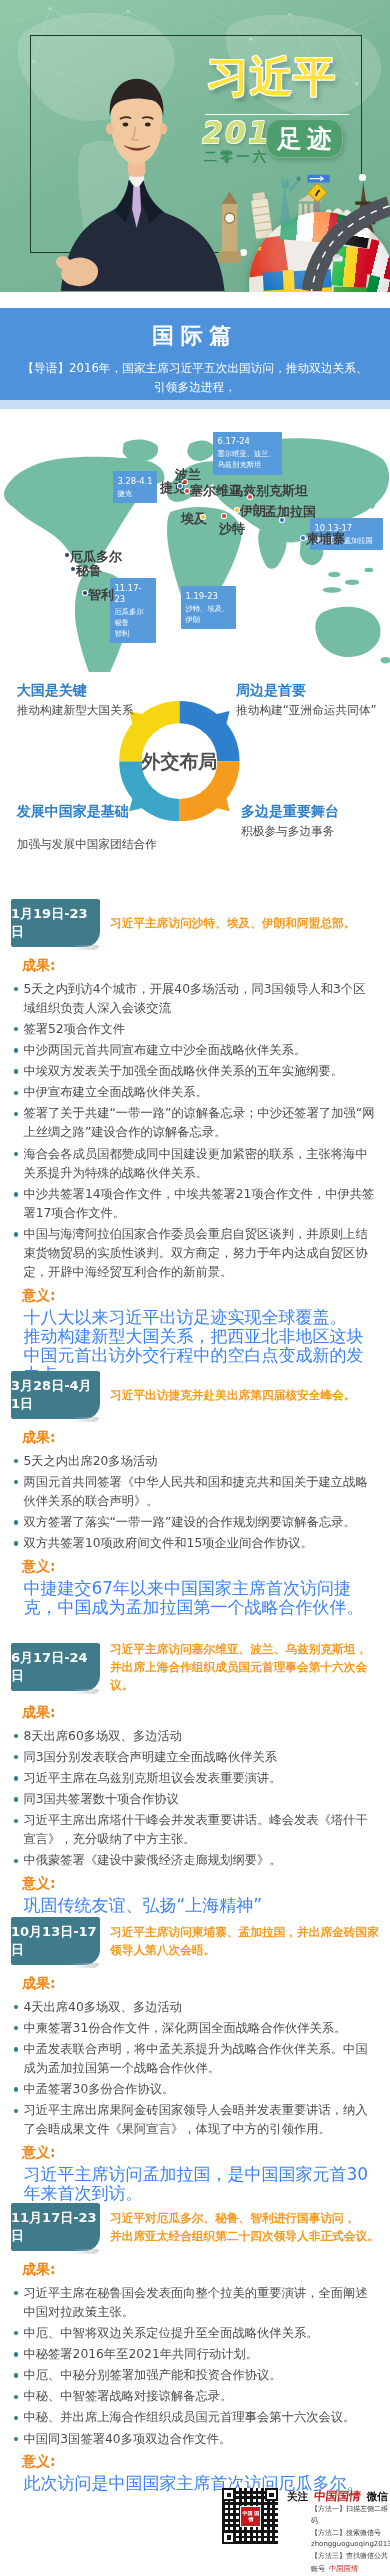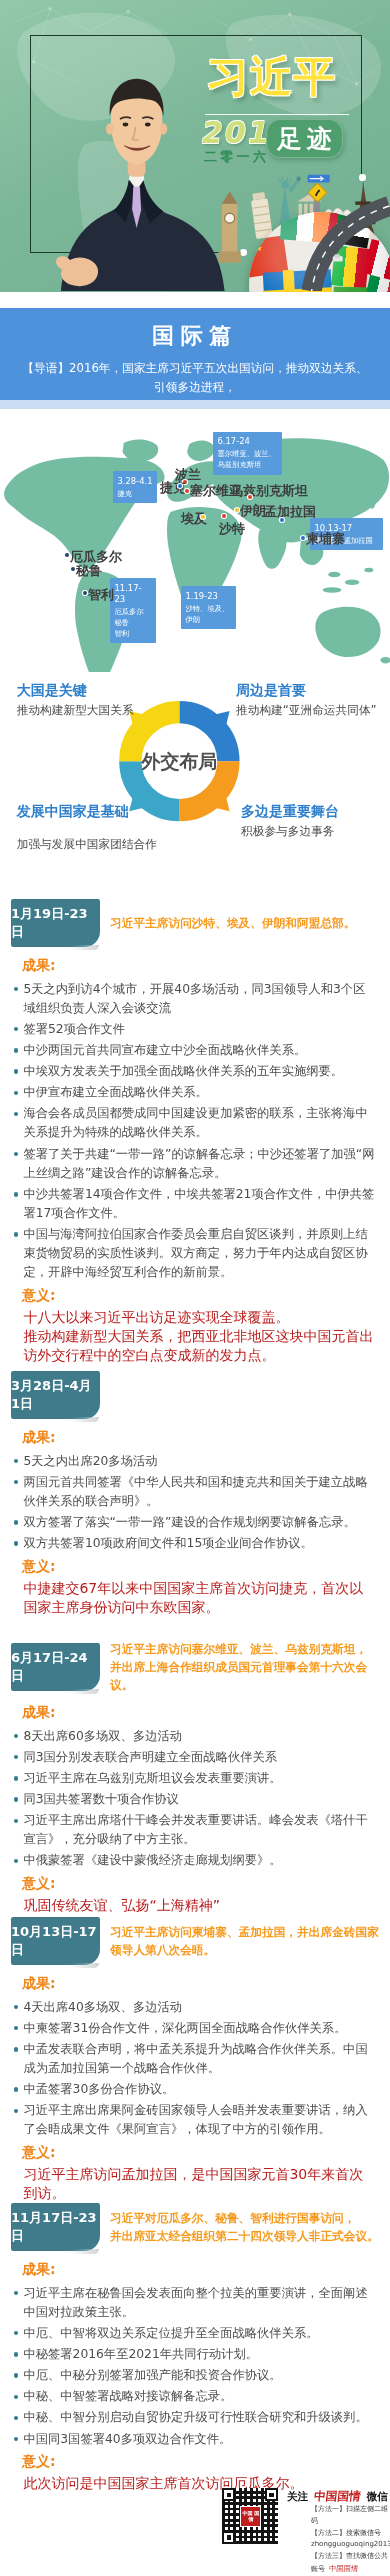--- a/index.html
+++ b/index.html
@@ -55,21 +55,21 @@
   .badge{flex:0 0 89px;height:48px;background:#3f7b8b;color:#fff;display:flex;align-items:center;justify-content:center;
          font-size:13px;font-weight:bold;border-radius:2.2px 2.2px 15.6px 2.2px;position:relative;}
   .badge::after{content:"";position:absolute;right:1.1px;bottom:-3.3px;width:29px;height:5.6px;
                 background:linear-gradient(to right,rgba(0,0,0,0),#b9c2c5);border-radius:0 0 7.8px 0;opacity:.7;}
   .trip-title{margin-left:10px;color:#f79b1e;font-weight:bold;font-size:11.7px;line-height:18px;}
   .result-label{margin:10px 0 4.5px 22px;color:#f08519;font-size:14px;font-weight:bold;}
   ul.results{list-style:none;margin:0;padding:0 13.4px 0 23.4px;}
   ul.results li{position:relative;font-size:12.3px;line-height:19px;color:#4c4c4c;margin-bottom:2.2px;}
   ul.results li::before{content:"";position:absolute;left:-9.5px;top:7.3px;width:4.5px;height:4.5px;border-radius:50%;background:#2d7d8e;}
   .meaning-label{margin:4.5px 0 3.3px 22px;color:#f08519;font-size:14px;font-weight:bold;}
-  .meaning-text{margin:0 13.4px 0 23.4px;font-size:14px;line-height:19px;color:#b91c1c;}
+  .meaning-text{margin:0 13.4px 0 23.4px;font-size:17px;line-height:19px;color:#3b82f6;}
   
   .footer{position:absolute;left:0;top:2488px;width:390px;height:88px;}
   .footer-inner{display:flex;margin-left:222px;}
   .qr{position:relative;width:56px;height:56px;background:#fff;flex:0 0 56px;}
   .qr-pattern{position:absolute;inset:0;
       background-image:repeating-linear-gradient(0deg,#141414 0 2.8px,transparent 2.8px 5.6px),
                        repeating-linear-gradient(90deg,#141414 0 2.8px,#ffffff 2.8px 5.6px);}
   .qr-corner{position:absolute;width:13.4px;height:13.4px;background:#141414;}
   .qr-corner::after{content:"";position:absolute;left:2.2px;top:2.2px;width:9px;height:9px;background:#fff;}
   .qr-corner::before{content:"";position:absolute;left:4.5px;top:4.5px;width:4.5px;height:4.5px;background:#141414;z-index:1;}
@@ -357,43 +357,46 @@
         <div>习近平主席访问沙特、埃及、伊朗和阿盟总部。</div>
       </div>
     </div>
     <div class="result-label">成果:</div>
     <ul class="results">
       <li>5天之内到访4个城市，开展40多场活动，同3国领导人和3个区域组织负责人深入会谈交流</li>
       <li>签署52项合作文件</li>
       <li>中沙两国元首共同宣布建立中沙全面战略伙伴关系。</li>
       <li>中埃双方发表关于加强全面战略伙伴关系的五年实施纲要。</li>
       <li>中伊宣布建立全面战略伙伴关系。</li>
+      <li>签署了关于共建“一带一路”的谅解备忘录；中沙还签署了加强“网上丝绸之路”建设合作的谅解备忘录。</li>
       <li>海合会各成员国都赞成同中国建设更加紧密的联系，主张将海中关系提升为特殊的战略伙伴关系。</li>
-      <li>签署了关于共建“一带一路”的谅解备忘录；中沙还签署了加强“网上丝绸之路”建设合作的谅解备忘录。</li>
       <li>中沙共签署14项合作文件，中埃共签署21项合作文件，中伊共签署17项合作文件。</li>
       <li>中国与海湾阿拉伯国家合作委员会重启自贸区谈判，并原则上结束货物贸易的实质性谈判。双方商定，努力于年内达成自贸区协定，开辟中海经贸互利合作的新前景。</li>
     </ul>
     <div class="meaning-label">意义:</div>
     <div class="meaning-text">十八大以来习近平出访足迹实现全球覆盖。</div>
     <div class="meaning-text">推动构建新型大国关系，把西亚北非地区这块中国元首出访外交行程中的空白点变成新的发力点。</div>
   </section>
 
   <section class="trip" style="top:1371px;">
     <div class="trip-head">
       <div class="badge">3月28日-4月1日</div>
+      <div class="trip-title">
+        <div>习近平出访捷克并赴美出席第四届核安全峰会。</div>
+      </div>
     </div>
     <div class="result-label">成果:</div>
     <ul class="results">
       <li>5天之内出席20多场活动</li>
       <li>两国元首共同签署《中华人民共和国和捷克共和国关于建立战略伙伴关系的联合声明》。</li>
       <li>双方签署了落实“一带一路”建设的合作规划纲要谅解备忘录。</li>
       <li>双方共签署10项政府间文件和15项企业间合作协议。</li>
     </ul>
     <div class="meaning-label">意义:</div>
-    <div class="meaning-text">中捷建交67年以来中国国家主席首次访问捷克，首次以国家主席身份访问中东欧国家。</div>
+    <div class="meaning-text">中捷建交67年以来中国国家主席首次访问捷克，中国成为孟加拉国第一个战略合作伙伴。</div>
   </section>
 
   <section class="trip" style="top:1640px;">
     <div class="trip-head">
       <div class="badge">6月17日-24日</div>
       <div class="trip-title">
         <div>习近平主席访问塞尔维亚、波兰、乌兹别克斯坦，</div>
         <div>并出席上海合作组织成员国元首理事会第十六次会议。</div>
       </div>
     </div>
@@ -438,21 +441,21 @@
         <div>并出席亚太经合组织第二十四次领导人非正式会议。</div>
       </div>
     </div>
     <div class="result-label">成果:</div>
     <ul class="results">
       <li>习近平主席在秘鲁国会发表面向整个拉美的重要演讲，全面阐述中国对拉政策主张。</li>
       <li>中厄、中智将双边关系定位提升至全面战略伙伴关系。</li>
       <li>中秘签署2016年至2021年共同行动计划。</li>
       <li>中厄、中秘分别签署加强产能和投资合作协议。</li>
       <li>中秘、中智签署战略对接谅解备忘录。</li>
-      <li>中秘、中智分别启动自贸协定升级可行性联合研究和升级谈判。</li>
+      <li>中秘、并出席上海合作组织成员国元首理事会第十六次会议。</li>
       <li>中国同3国签署40多项双边合作文件。</li>
     </ul>
     <div class="meaning-label">意义:</div>
     <div class="meaning-text">此次访问是中国国家主席首次访问厄瓜多尔。</div>
   </section>
 
   <footer class="footer">
     <div class="footer-inner">
       <div class="qr">
         <div class="qr-pattern"></div>

